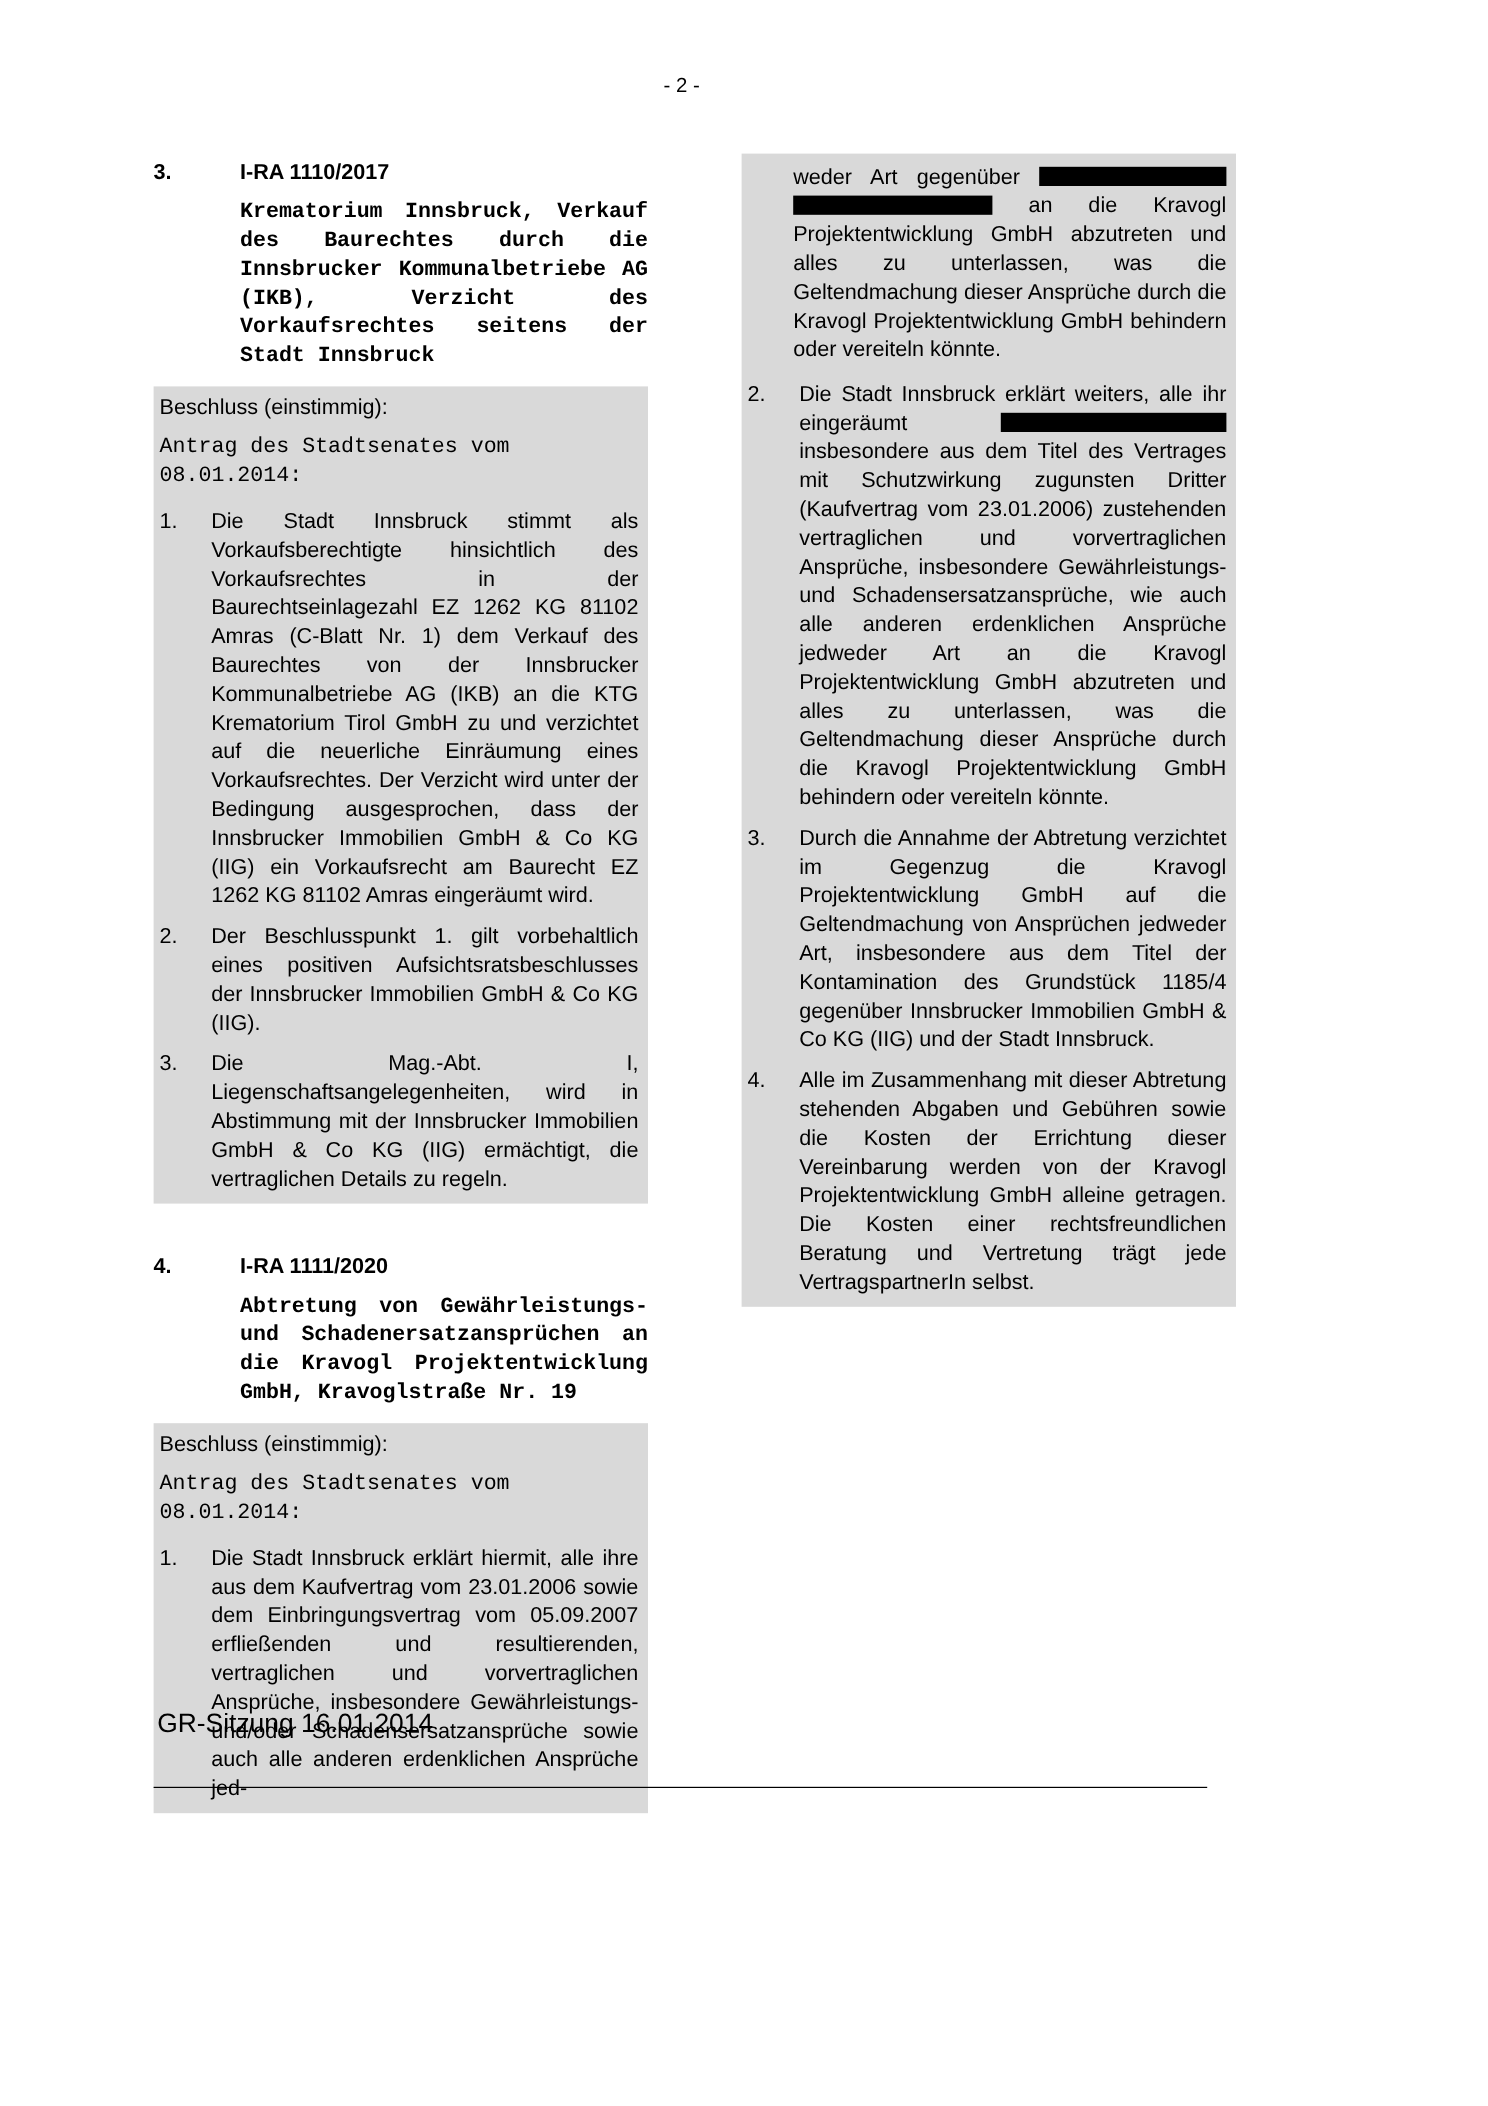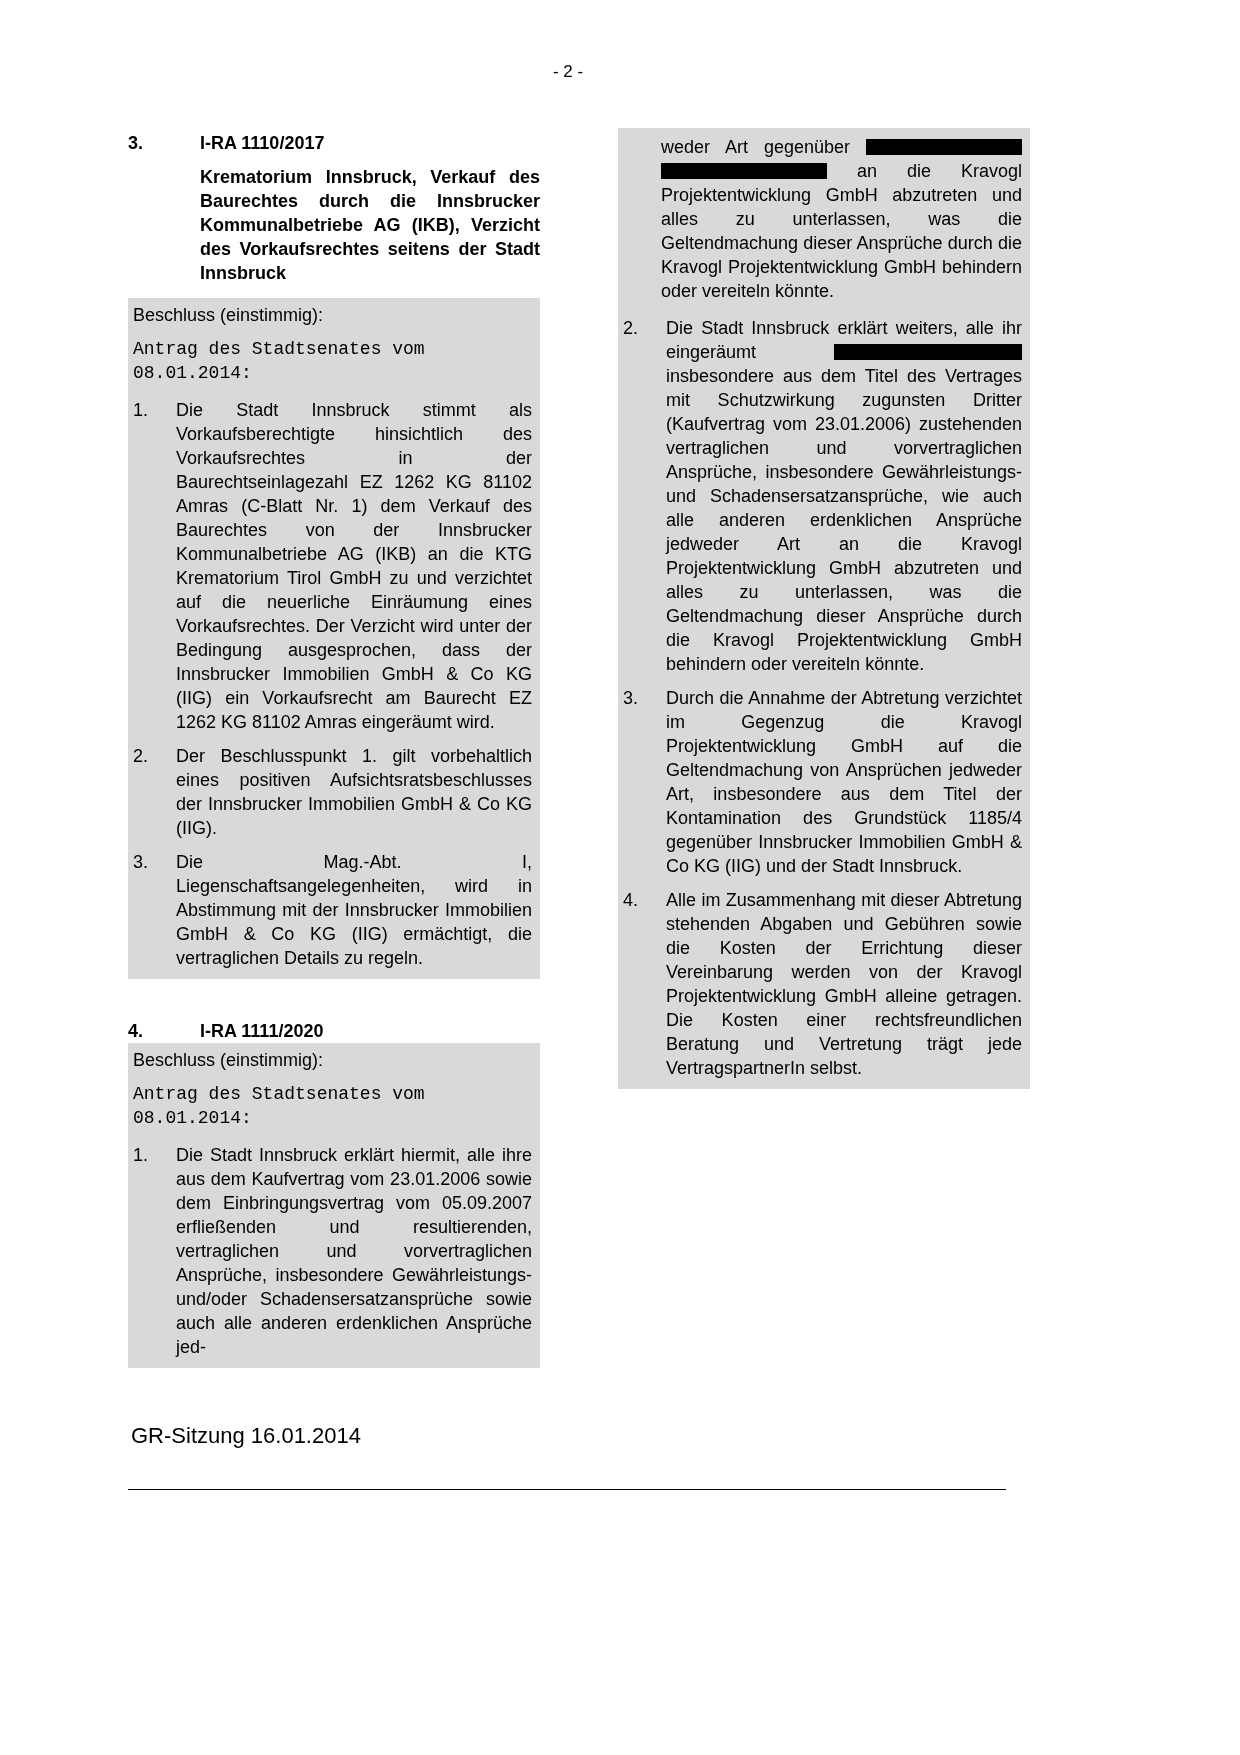--- a/index.html
+++ b/index.html
@@ -26,20 +26,21 @@
   .col-left  { left: 128px; top: 131px; }
   .col-right { left: 598px; top: 128px; margin-left: 20px; }
 
   .agenda-head { display: flex; font-weight: 700; }
   .agenda-head .num { flex: 0 0 72px; }
   .agenda-title {
     margin: 10px 0 13px 72px;
     font-weight: 700;
     text-align: justify;
     hyphens: auto;
+    font-family: Liberation Mono, monospace;
   }
   .item4-block { margin-top: 40px; }
 
   .graybox {
     background: var(--highlight, #d9d9d9);
     padding: 5px 8px 9px 5px;
   }
   .graybox .plainline { margin: 0 0 10px 0; }
   .graybox .motion { margin-bottom: 13px; font-family: Liberation Mono, monospace; }
 
@@ -105,20 +106,21 @@
         <div class="n">3.</div>
         <div class="t">Die Mag.-Abt. I, Liegenschaftsangelegenheiten, wird in Abstimmung mit der Innsbrucker Immobilien GmbH &amp; Co KG (IIG) ermächtigt, die vertraglichen Details zu regeln.</div>
       </div>
     </div>
 
     <div class="item4-block">
       <div class="agenda-head">
         <div class="num">4.</div>
         <div class="ref">I-RA 1111/2020</div>
       </div>
+      <div class="agenda-title">Abtretung von Gewährleistungs- und Schadenersatzansprüchen an die Kravogl Projektentwicklung GmbH, Kravoglstraße Nr. 19</div>
 
       <div class="graybox">
         <p class="plainline">Beschluss (einstimmig):</p>
         <p class="plainline motion">Antrag des Stadtsenates vom 08.01.2014:</p>
 
         <div class="li">
           <div class="n">1.</div>
           <div class="t">Die Stadt Innsbruck erklärt hiermit, alle ihre aus dem Kaufvertrag vom 23.01.2006 sowie dem Einbringungsvertrag vom 05.09.2007 erfließenden und resultierenden, vertraglichen und vorvertraglichen Ansprüche, insbesondere Gewährleistungs- und/oder Schadensersatzansprüche sowie auch alle anderen erdenklichen Ansprüche jed-</div>
         </div>
       </div>

